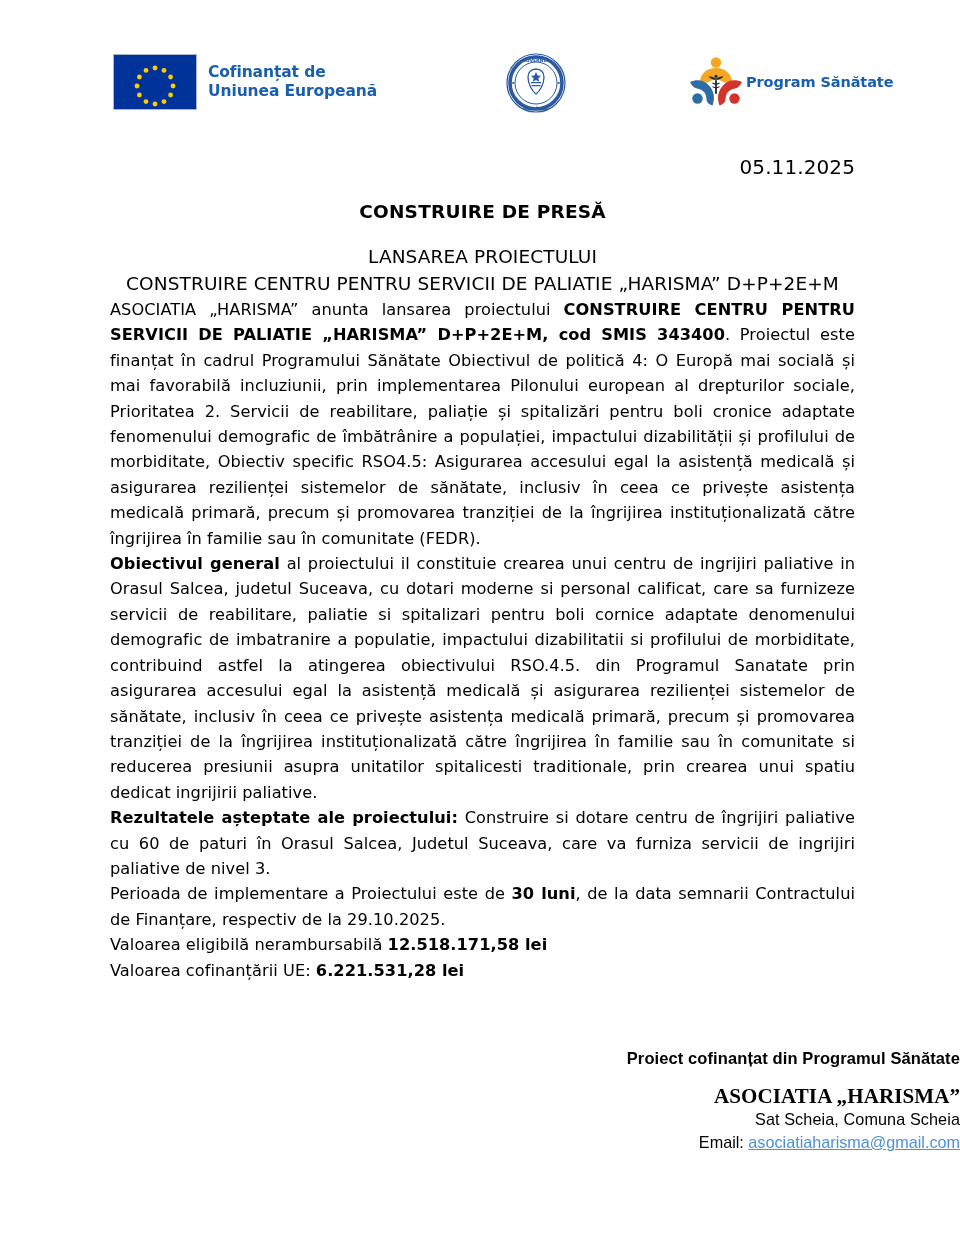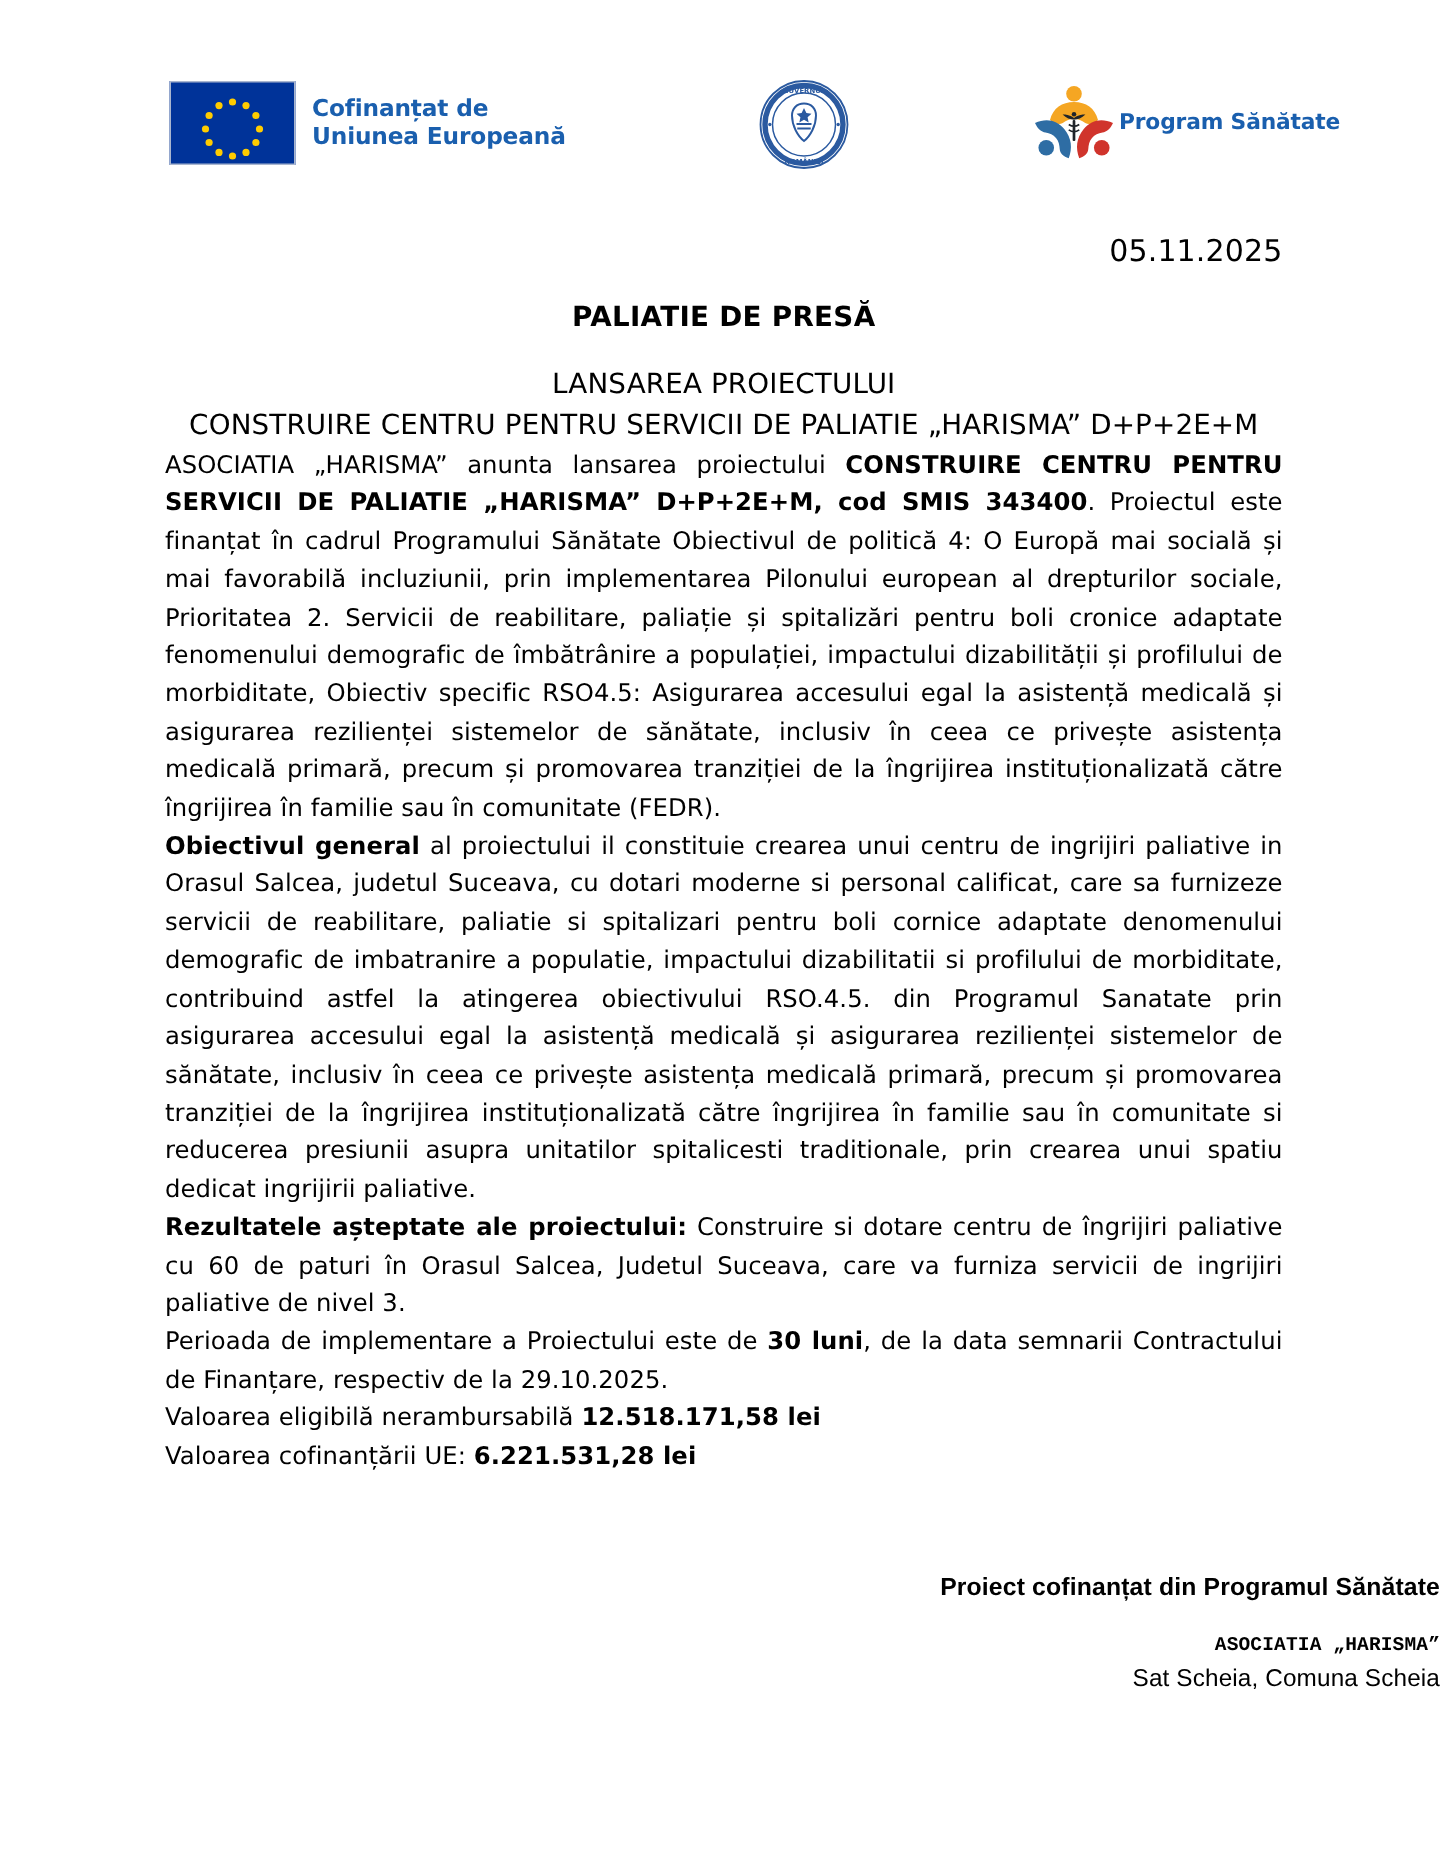--- a/index.html
+++ b/index.html
@@ -141,22 +141,22 @@
     line-height: 23px;
   }
   .f-prog {
     font-weight: bold;
     font-size: 16.5px;
     font-family: "Liberation Sans", sans-serif;
     letter-spacing: 0.1px;
   }
   .f-org {
     font-weight: bold;
-    font-size: 13px;
-    font-family: Liberation Mono, monospace;
+    font-size: 21px;
+    font-family: Liberation Serif, serif;
     margin-top: 15px;
     letter-spacing: 0.1px;
   }
   .f-line {
     font-size: 16.2px;
     font-family: "Liberation Sans", sans-serif;
     letter-spacing: 0.1px;
   }
   .f-email {
     font-size: 16.2px;
@@ -238,21 +238,21 @@
         </g>
       </svg>
       <div class="ps-text">Program Sănătate</div>
     </div>
   </div>
 
   <div class="content">
 
     <div class="doc-date">05.11.2025</div>
 
-    <div class="title-main">PALIATIE DE PRESĂ</div>
+    <div class="title-main">CONSTRUIRE DE PRESĂ</div>
 
     <div class="title-sub">
       <span class="l2">LANSAREA PROIECTULUI</span>
       <span class="l2">CONSTRUIRE CENTRU PENTRU SERVICII DE PALIATIE „HARISMA” D+P+2E+M</span>
     </div>
 
     <p class="body p-first"><span>ASOCIATIA „HARISMA” anunta lansarea proiectului </span><b>CONSTRUIRE CENTRU PENTRU SERVICII DE PALIATIE „HARISMA” D+P+2E+M, cod SMIS 343400</b><span>. Proiectul este finanțat în cadrul Programului Sănătate Obiectivul de politică 4: O Europă mai socială și mai favorabilă incluziunii, prin implementarea Pilonului european al drepturilor sociale, Prioritatea 2. Servicii de reabilitare, paliație și spitalizări pentru boli cronice adaptate fenomenului demografic de îmbătrânire a populației, impactului dizabilității și profilului de morbiditate, Obiectiv specific RSO4.5: Asigurarea accesului egal la asistență medicală și asigurarea rezilienței sistemelor de sănătate, inclusiv în ceea ce privește asistența medicală primară, precum și promovarea tranziției de la îngrijirea instituționalizată către îngrijirea în familie sau în comunitate (FEDR).</span></p>
 
     <p class="body p-gap"><b>Obiectivul general</b><span> al proiectului il constituie crearea unui centru de ingrijiri paliative in Orasul Salcea, judetul Suceava, cu dotari moderne si personal calificat, care sa furnizeze servicii de reabilitare, paliatie si spitalizari pentru boli cornice adaptate denomenului demografic de imbatranire a populatie, impactului dizabilitatii si profilului de morbiditate, contribuind astfel la atingerea obiectivului RSO.4.5. din Programul Sanatate prin asigurarea accesului egal la asistență medicală și asigurarea rezilienței sistemelor de sănătate, inclusiv în ceea ce privește asistența medicală primară, precum și promovarea tranziției de la îngrijirea instituționalizată către îngrijirea în familie sau în comunitate si reducerea presiunii asupra unitatilor spitalicesti traditionale, prin crearea unui spatiu dedicat ingrijirii paliative.</span></p>
 
@@ -263,15 +263,16 @@
 
     <p class="body p-gap"><span>Valoarea eligibilă nerambursabilă </span><b>12.518.171,58 lei</b></p>
 
     <p class="body p-gap"><span>Valoarea cofinanțării UE: </span><b>6.221.531,28 lei</b></p>
   </div>
 
   <div class="footer">
     <div class="f-prog">Proiect cofinanțat din Programul Sănătate</div>
     <div class="f-org">ASOCIATIA „HARISMA”</div>
     <div class="f-line">Sat Scheia, Comuna Scheia</div>
+    <div class="f-email"><span>Email:</span> <a href="#">asociatiaharisma@gmail.com</a></div>
   </div>
 
 </div>
 
 </body></html>

